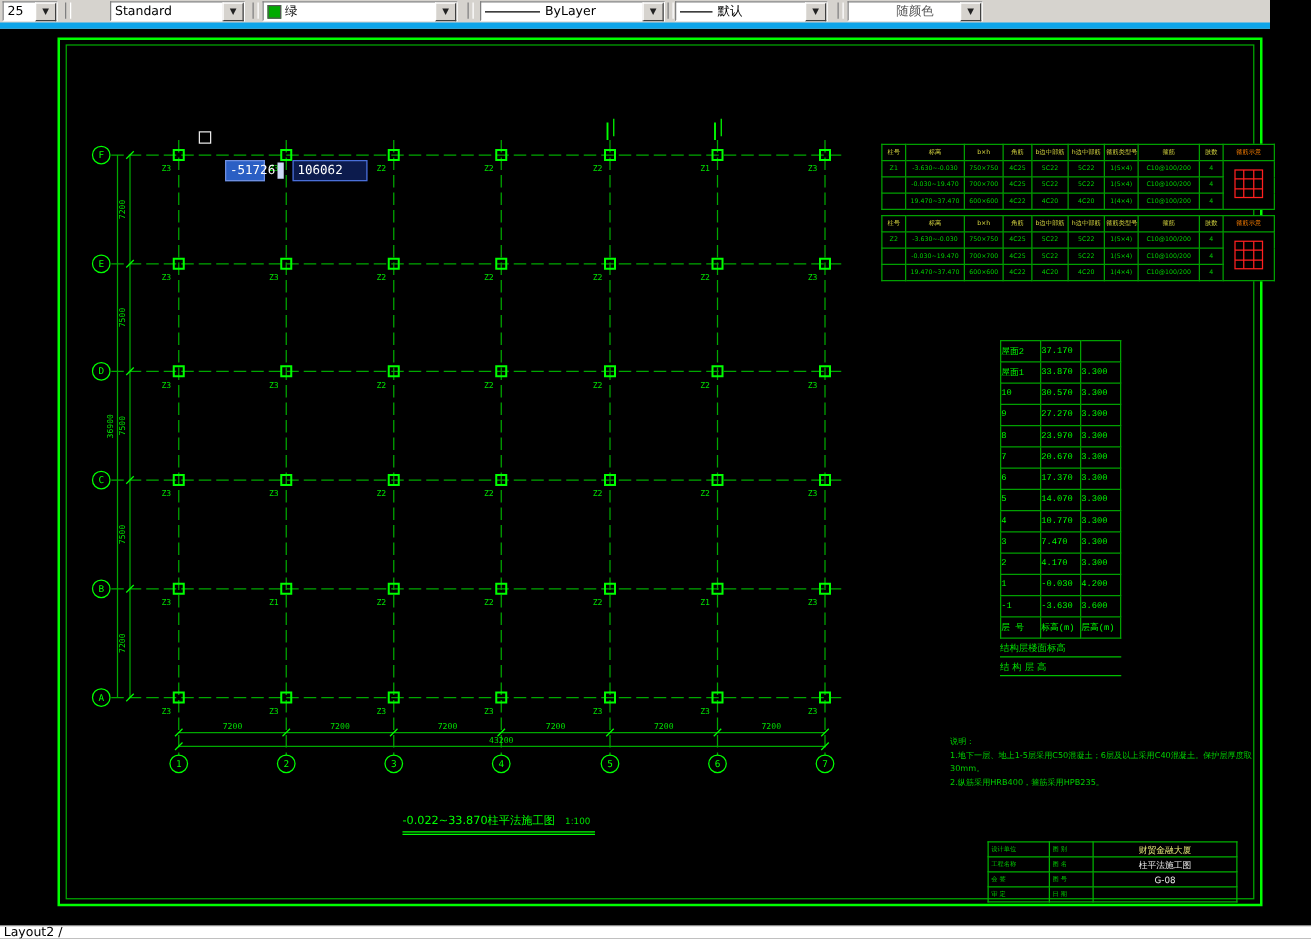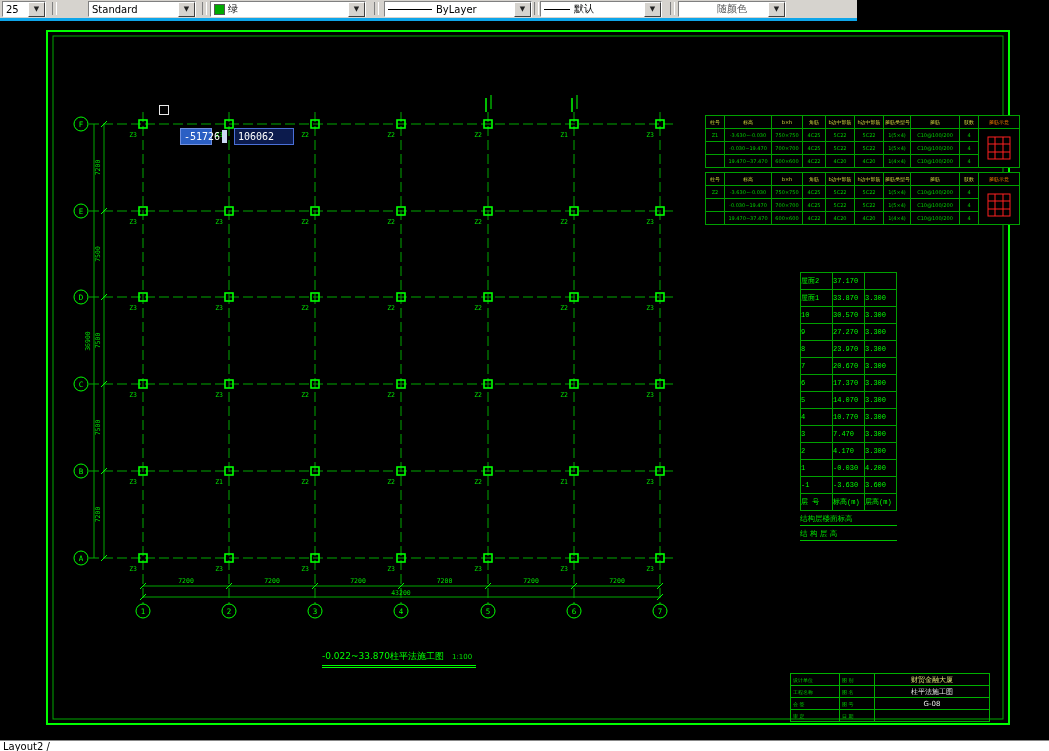--- a/index.html
+++ b/index.html
@@ -1,21 +1,21 @@
 <!DOCTYPE html>
 <html><head>
 <meta charset="utf-8">
 <style>
   html,body{margin:0;padding:0;}
   body{position:relative;width:1049px;height:751px;background:#000;overflow:hidden;
        font-family:"DejaVu Sans",sans-serif;}
 
   
-  .toolbar{position:absolute;top:0;left:0;width:857px;height:18px;background:#d6d3ce;
-           border-bottom:3px solid #0ea5e9;z-index:5;}
+  .toolbar{position:absolute;top:0;left:0;width:1016px;height:18px;background:#d6d3ce;
+           border-bottom:5px solid #0ea5e9;z-index:5;}
   .combo{position:absolute;top:1px;height:16px;background:#fff;border:1px solid;
          border-color:#808080 #fff #fff #808080;display:flex;align-items:center;
          font-size:10px;color:#000;padding-left:3px;box-sizing:border-box;}
   .ct{white-space:nowrap;overflow:hidden;}
   .ca{margin-left:auto;width:15px;height:13px;flex:none;background:#d6d3ce;border:1px solid;
       border-color:#fff #404040 #404040 #fff;font-size:7px;line-height:12px;text-align:center;color:#222;}
   .swatch{width:9px;height:9px;background:#00aa00;border:1px solid #555;margin-right:3px;flex:none;}
   .lg{height:0;border-top:1px solid #000;margin-right:4px;flex:none;}
   .c1{left:2px;width:44px;} .c2{left:88px;width:108px;} .c3{left:210px;width:156px;}
   .c4{left:384px;width:148px;} .c5{left:540px;width:122px;} .c6{left:678px;width:108px;}
@@ -475,20 +475,26 @@
             <tr>
               <td>层 号</td>
               <td>标高(m)</td>
               <td>层高(m)</td>
             </tr>
           </tbody>
         </table>
         <div class="ecap">结构层楼面标高</div>
         <div class="ecap">结 构 层 高</div>
       </div>
+    <div id="notes">
+        <div class="nline">说明：</div>
+        <div class="nline">1.地下一层、地上1-5层采用C50混凝土；6层及以上采用C40混凝土。保护层厚度取</div>
+        <div class="nline">30mm。</div>
+        <div class="nline">2.纵筋采用HRB400，箍筋采用HPB235。</div>
+      </div>
 
     <div class="plan-title">
       <span>-0.022~33.870柱平法施工图</span><span class="scale">1:100</span>
     </div>
 
     <div id="title-block">
         <table class="tbtable">
           <tbody>
             <tr>
               <td class="tb1">设计单位</td>

